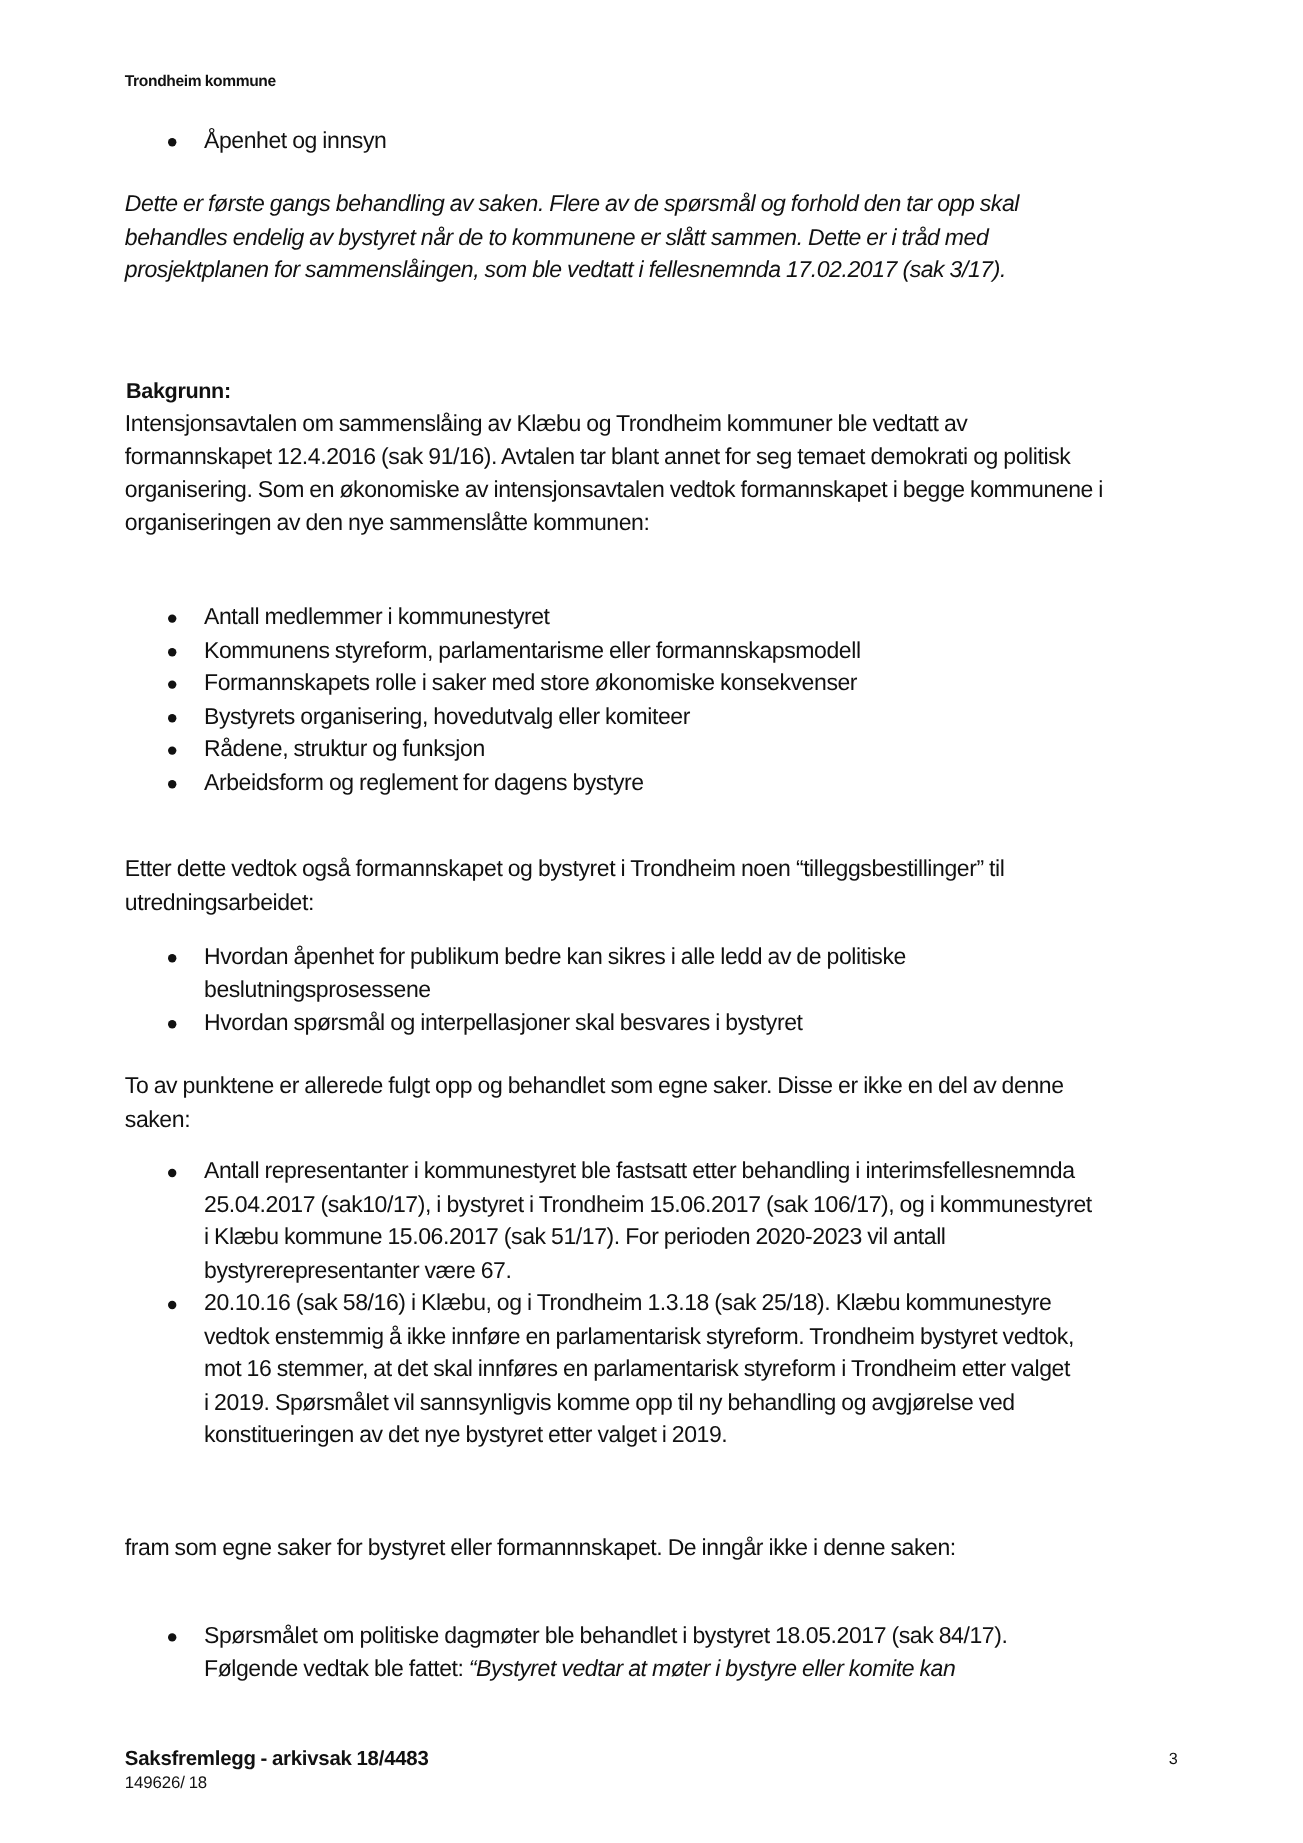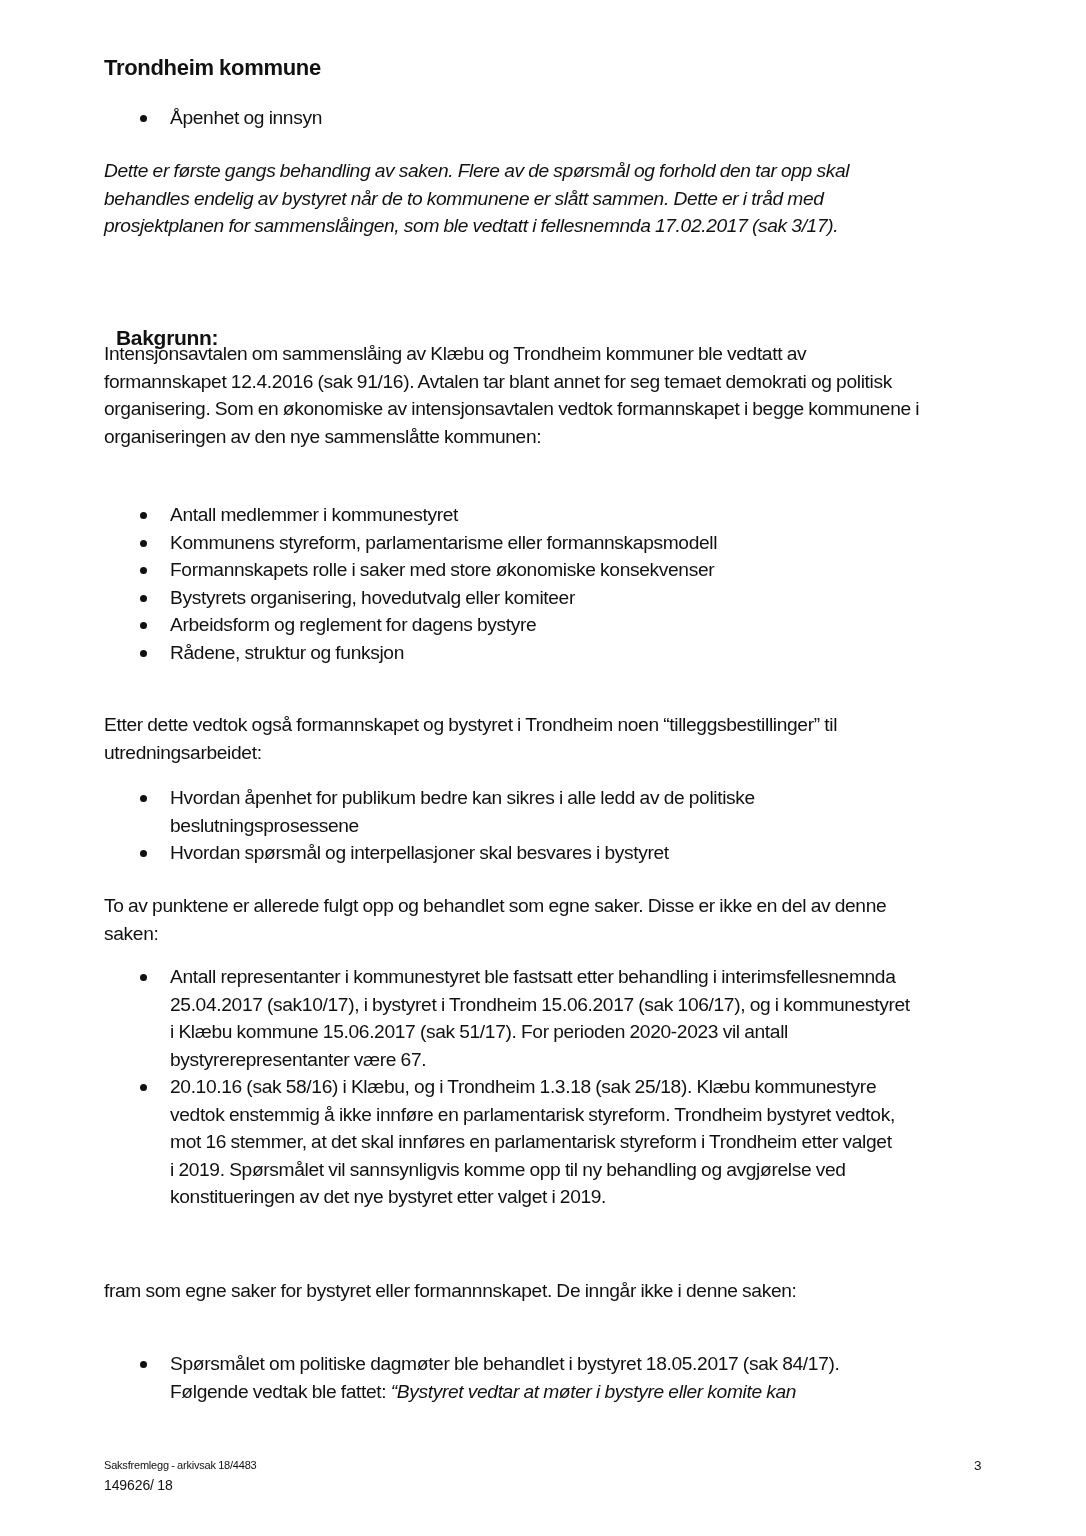--- a/index.html
+++ b/index.html
@@ -24,31 +24,31 @@
     .body-text {
       font-size: 19.2px;
       line-height: 27.5px;
       letter-spacing: -0.35px;
       word-spacing: -0.5px;
     }
     .h-small {
       position: absolute;
       left: 0;
       font-weight: bold;
-      font-size: 22px;
+      font-size: 13px;
       letter-spacing: -0.3px;
       margin: 0;
     }
     .h-large {
       position: absolute;
       left: 0;
       font-weight: bold;
-      font-size: 21px;
+      font-size: 18px;
       letter-spacing: -0.3px;
-      margin: 12px;
+      margin: 1px;
     }
     .para {
       position: absolute;
       left: 0;
       width: 880px;
       margin: 0;
     }
     .list {
       position: absolute;
       left: 32px;
@@ -70,22 +70,23 @@
       border-radius: 50%;
       background: #111111;
     }
     .italic {
       font-style: italic;
     }
     .footer-left {
       position: absolute;
       left: 0;
       top: 1452px;
-      font-size: 11px;
+      font-size: 17px;
       letter-spacing: -0.2px;
+      font-weight: bold;
     }
     .footer-sub {
       position: absolute;
       left: 0;
       top: 1472px;
       font-size: 14px;
       letter-spacing: -0.1px;
     }
     .footer-page {
       position: absolute;
@@ -118,22 +119,22 @@
     <div>formannskapet 12.4.2016 (sak 91/16). Avtalen tar blant annet for seg temaet demokrati og politisk</div>
     <div>organisering. Som en økonomiske av intensjonsavtalen vedtok formannskapet i begge kommunene i</div>
     <div>organiseringen av den nye sammenslåtte kommunen:</div>
   </div>
 
   <ul class="list" style="top:501px;">
     <li><span class="bullet"></span><span>Antall medlemmer i kommunestyret</span></li>
     <li><span class="bullet"></span><span>Kommunens styreform, parlamentarisme eller formannskapsmodell</span></li>
     <li><span class="bullet"></span><span>Formannskapets rolle i saker med store økonomiske konsekvenser</span></li>
     <li><span class="bullet"></span><span>Bystyrets organisering, hovedutvalg eller komiteer</span></li>
+    <li><span class="bullet"></span><span>Rådene, struktur og funksjon</span></li>
     <li><span class="bullet"></span><span>Arbeidsform og reglement for dagens bystyre</span></li>
-    <li><span class="bullet"></span><span>Rådene, struktur og funksjon</span></li>
   </ul>
 
   <div class="para" style="top:711px;">
     <div>Etter dette vedtok også formannskapet og bystyret i Trondheim noen “tilleggsbestillinger” til</div>
     <div>utredningsarbeidet:</div>
   </div>
 
   <ul class="list" style="top:784px;">
     <li>
         <span class="bullet"></span>

